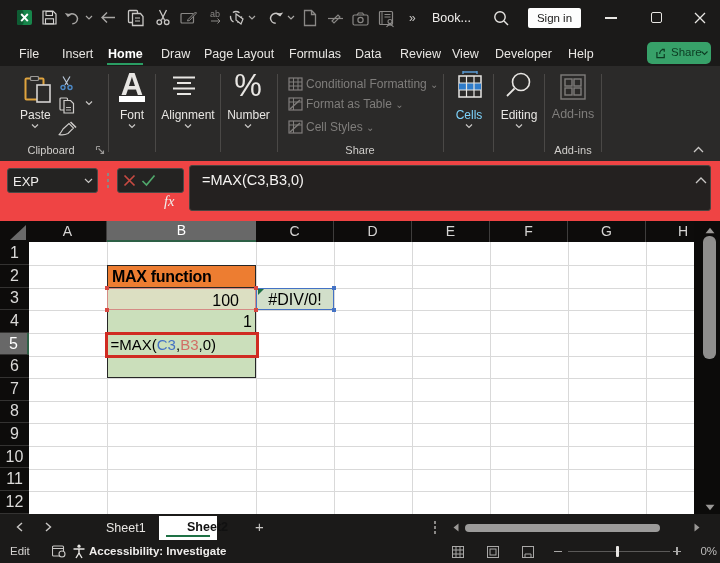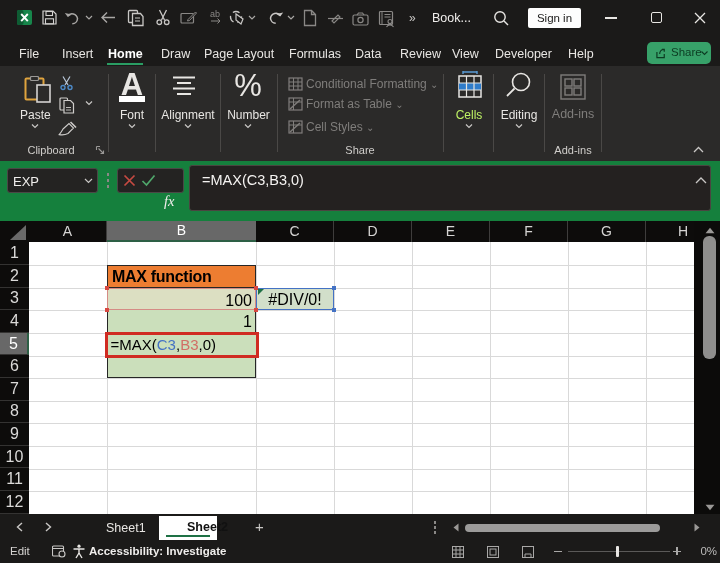--- a/index.html
+++ b/index.html
@@ -231,21 +231,21 @@
   </svg>
   <div class="abs" style="left:306px;top:54px;font-size:12px;color:#7f7d7b;">Cell Styles <span style="font-size:10px;">⌄</span></div>
   <div class="abs" style="left:330px;top:78px;width:60px;text-align:center;font-size:11px;color:#d0cecb;">Share</div>
 
   <svg class="abs" style="left:457px;top:5px;" width="26" height="28" viewBox="0 0 26 28">
     <path d="M6 1 h14 M6 0 v3 M20 0 v3" stroke="#5a9bd5" stroke-width="1.4" fill="none"></path>
     <rect x="2" y="5" width="22" height="21" fill="none" stroke="#e8e6e3" stroke-width="1.5"></rect>
     <rect x="2" y="12" width="22" height="7" fill="#2f7ccb"></rect>
     <path d="M2 12 h22 M2 19 h22 M9.5 5 v21 M17 5 v21" stroke="#e8e6e3" stroke-width="1.2"></path>
   </svg>
-  <div class="abs" style="left:444px;top:42px;width:50px;text-align:center;font-size:12px;color:#bef264;">Cells</div>
+  <div class="abs" style="left:444px;top:42px;width:50px;text-align:center;font-size:12px;color:#7dd3fc;">Cells</div>
   <svg class="abs" style="left:465px;top:58px;" width="8" height="5" viewBox="0 0 8 5">
       <path d="M1 0.5 l3 3 l3-3" fill="none" stroke="#c9c7c5" stroke-width="1.2"></path>
     </svg>
 
   <svg class="abs" style="left:505px;top:5px;" width="28" height="28" viewBox="0 0 28 28">
     <circle cx="16" cy="11" r="8.5" fill="none" stroke="#e8e6e3" stroke-width="1.6"></circle>
     <path d="M9.5 17.5 L2 25" stroke="#e8e6e3" stroke-width="1.8"></path>
   </svg>
   <div class="abs" style="left:494px;top:42px;width:50px;text-align:center;font-size:12px;color:#e8e6e3;">Editing</div>
   <svg class="abs" style="left:515px;top:58px;" width="8" height="5" viewBox="0 0 8 5">
@@ -260,21 +260,21 @@
     <rect x="14" y="14" width="7" height="7" fill="none" stroke="#7f7d7b" stroke-width="1.4"></rect>
   </svg>
   <div class="abs" style="left:545px;top:41px;width:56px;text-align:center;font-size:12.5px;color:#7f7d7b;">Add-ins</div>
   <div class="abs" style="left:545px;top:78px;width:56px;text-align:center;font-size:11px;color:#d0cecb;">Add-ins</div>
 
   <svg class="abs" style="left:693px;top:80px;" width="11" height="7" viewBox="0 0 11 7">
       <path d="M1 6 l4.5-4.5 L10 6" fill="none" stroke="#c9c7c5" stroke-width="1.3"></path>
     </svg>
 </div>
 
-<div class="abs" id="fbar" style="left:0;top:161px;width:720px;height:64px;background:#15803d;">
+<div class="abs" id="fbar" style="left:0;top:161px;width:720px;height:64px;background:#ef4444;">
 
   <div class="abs" style="left:7px;top:7px;width:91px;height:25px;background:#242322;border:1px solid #4a4846;border-radius:3px;"></div>
   <div class="abs" style="left:13px;top:13px;font-size:13px;color:#f0eeec;">EXP</div>
   <svg class="abs" style="left:84px;top:17px;" width="9" height="6" viewBox="0 0 9 6">
       <path d="M1 1 l3.5 3.5 L8 1" fill="none" stroke="#c9c7c5" stroke-width="1.2"></path>
     </svg>
 
   <div class="abs" style="left:107px;top:12px;width:2px;height:2.5px;background:#8a8886;"></div>
   <div class="abs" style="left:107px;top:18px;width:2px;height:2.5px;background:#8a8886;"></div>
   <div class="abs" style="left:107px;top:24px;width:2px;height:2.5px;background:#8a8886;"></div>
@@ -338,21 +338,21 @@
 
   <div class="abs gv" style="left:107px;"></div>
   <div class="abs gv" style="left:256px;"></div>
   <div class="abs gv" style="left:334px;"></div>
   <div class="abs gv" style="left:412px;"></div>
   <div class="abs gv" style="left:490px;"></div>
   <div class="abs gv" style="left:568px;"></div>
   <div class="abs gv" style="left:646px;"></div>
 
   <div class="abs" style="left:107px;top:44.1px;width:149px;height:22.6px;background:#ed7d31;border:1px solid #262626;color:#000;font-weight:bold;line-height:22px;padding-left:4px;font-size:16px;letter-spacing:-0.3px;">MAX function</div>
-  <div class="abs" style="left:107px;top:66.7px;width:149px;height:22.6px;background:#dcdfc2;border:1px solid #d58b85;color:#000;text-align:right;line-height:23px;padding-right:3px;">100</div>
+  <div class="abs" style="left:107px;top:66.7px;width:149px;height:22.6px;background:#dcdfc2;border:1px solid #d58b85;color:#000;text-align:right;line-height:23px;padding-right:16px;">100</div>
   <div class="abs" style="left:256px;top:66.7px;width:78px;height:22.6px;background:#d2dfca;border:1.5px solid #4472c4;color:#000;text-align:center;line-height:21px;">#DIV/0!</div>
   <div class="abs" style="left:257.5px;top:68.2px;width:0;height:0;border-right:6px solid transparent;border-top:6px solid #1e7145;"></div>
   <div class="abs" style="left:107px;top:89.3px;width:149px;height:22.6px;background:#cbdfbb;border-left:1px solid #262626;border-right:1px solid #262626;color:#000;text-align:right;line-height:23px;padding-right:3px;">1</div>
   <div class="abs" style="left:107px;top:134.5px;width:149px;height:22.6px;background:#cbdfbb;border-left:1px solid #262626;border-right:1px solid #262626;border-bottom:1px solid #262626;"></div>
 
   <div class="abs" style="left:104.5px;top:110.9px;width:154px;height:26.6px;background:#cbdfbb;border:3.5px solid #d02c22;color:#000;line-height:19px;padding-left:3px;font-size:15px;">=MAX(<span style="color:#4472c4;">C3</span>,<span style="color:#d16f66;">B3</span>,0)</div>
 
   <div class="abs" style="left:105px;top:64.7px;width:4px;height:4px;background:#d84840;"></div>
   <div class="abs" style="left:254px;top:64.7px;width:4px;height:4px;background:#d84840;"></div>
   <div class="abs" style="left:105px;top:87.3px;width:4px;height:4px;background:#d84840;"></div>

